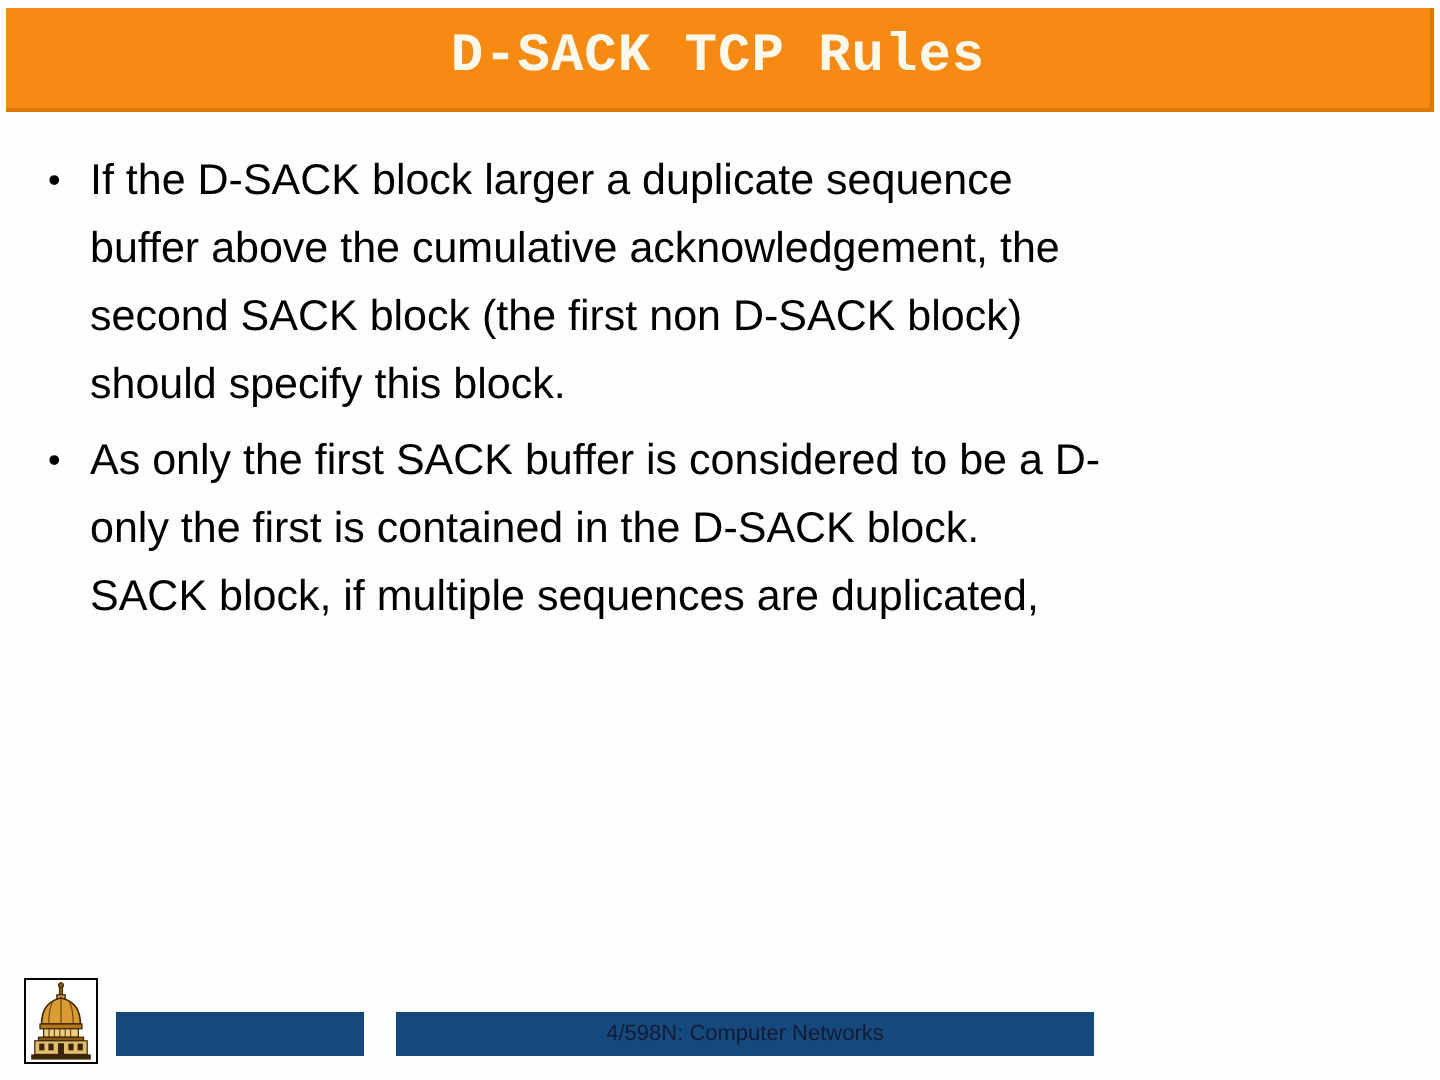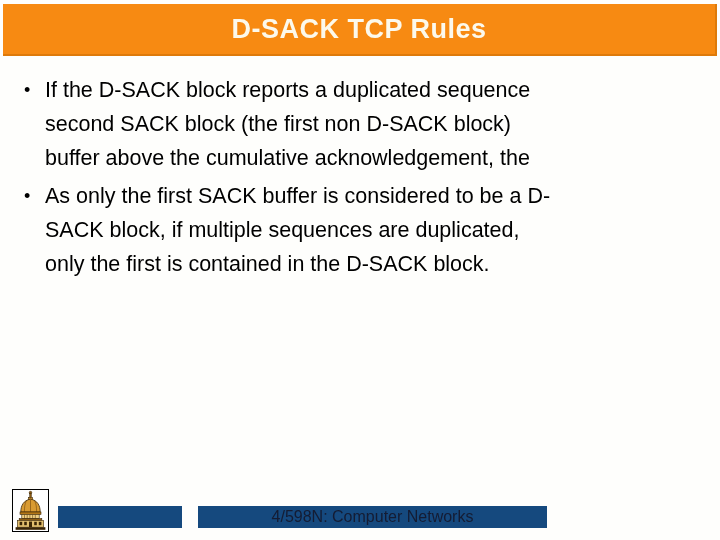--- a/index.html
+++ b/index.html
@@ -22,20 +22,21 @@
     border-right: 2px solid var(--header-orange-shadow, #DE7A0A);
     text-align: center;
   }
   .title-bar .title-text {
     display: inline-block;
     line-height: 50px;
     font-size: 27px;
     font-weight: bold;
     color: var(--title-text, #FCF9EC);
     letter-spacing: 0.5px;
+    font-family: Liberation Mono, monospace;
   }
 
   
   .content {
     position: absolute;
     left: 24px; top: 73px;
     width: 680px;
     color: var(--body-text, #000000);
     font-size: 21.5px;
     line-height: 34px;
@@ -67,48 +68,49 @@
     background: var(--footer-bar-blue, #15497E);
   }
   .footer-bar.left  { left: 58px;  width: 124px; }
   .footer-bar.center {
     left: 198px; width: 349px;
     text-align: center;
   }
   .footer-bar.center .course-text {
     display: inline-block;
     line-height: 22px;
-    font-size: 16px;
+    font-size: 11px;
     color: var(--footer-text, #141C33);
   }
 </style>
 </head>
 <body>
 
 <div class="title-bar">
   <span class="title-text">D-SACK TCP Rules</span>
 </div>
 
 <div class="content">
 
   <div class="bullet-item">
     <span class="bullet-marker">•</span>
     <div>
-      <div class="bullet-line">If the D-SACK block reports a duplicated sequence</div>
+      <div class="bullet-line">If the D-SACK block larger a duplicate sequence</div>
+      <div class="bullet-line">buffer above the cumulative acknowledgement, the</div>
       <div class="bullet-line">second SACK block (the first non D-SACK block)</div>
-      <div class="bullet-line">buffer above the cumulative acknowledgement, the</div>
+      <div class="bullet-line">should specify this block.</div>
     </div>
   </div>
 
   <div class="bullet-item second">
     <span class="bullet-marker">•</span>
     <div>
       <div class="bullet-line">As only the first SACK buffer is considered to be a D-</div>
+      <div class="bullet-line">only the first is contained in the D-SACK block.</div>
       <div class="bullet-line">SACK block, if multiple sequences are duplicated,</div>
-      <div class="bullet-line">only the first is contained in the D-SACK block.</div>
     </div>
   </div>
 
 </div>
 
 <div class="logo-box">
   <svg viewBox="0 0 35 41" xmlns="http://www.w3.org/2000/svg">
 
     <circle cx="17.5" cy="2.6" r="1.3" fill="#8a5a12" stroke="#3A2505" stroke-width="0.5"></circle>
     <rect x="16.7" y="3.6" width="1.6" height="4" fill="#8a5a12" stroke="#3A2505" stroke-width="0.5"></rect>

